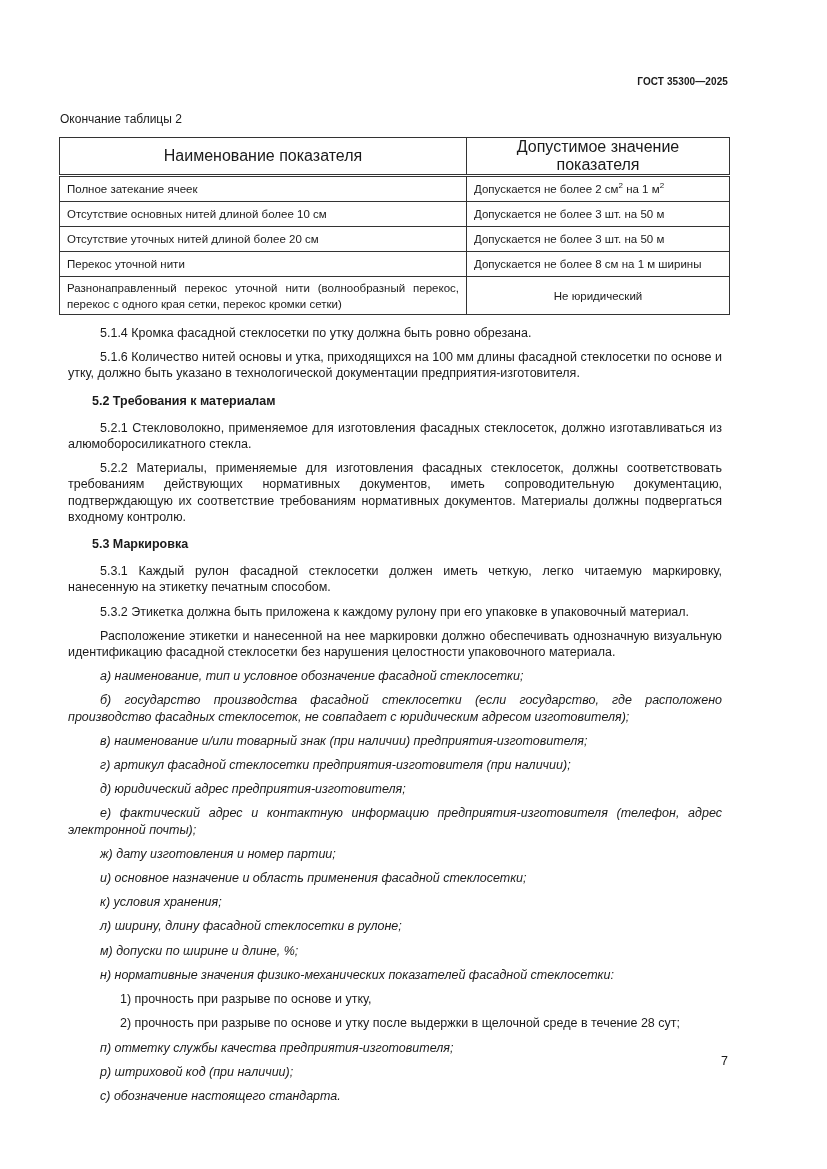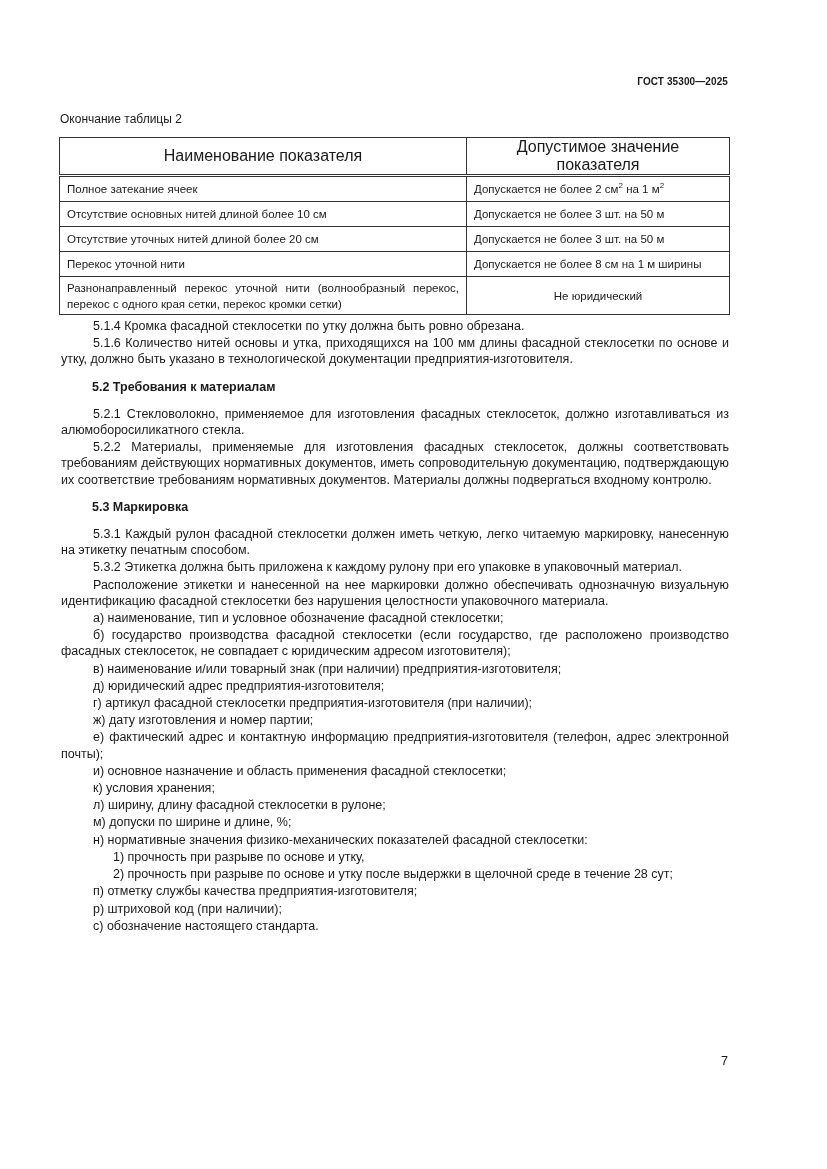--- a/index.html
+++ b/index.html
@@ -11,23 +11,23 @@
   table.specs td, table.specs th { border: 1px solid #333; padding: 0 7px; vertical-align: middle; }
   table.specs th { font-weight: normal; font-size: 16px; height: 22px; text-align: center; }
   table.specs thead tr { border-bottom: 3px double #333; }
   table.specs td.col-name { width: 392px; margin-top: 32px; }
   table.specs td { height: 24px; }
   table.specs tr.tall td { height: 37px; line-height: 16px; }
   table.specs td.center { text-align: center; }
   table.specs td.just { text-align: justify; text-align-last: left; }
   sup { font-size: 8px; vertical-align: 5px; line-height: 0; }
   .body-text { position: absolute; top: 317px; left: 60px; width: 670px; font-size: 12.5px; line-height: 16.2px; }
-  .body-text p { margin: 1px; text-align: justify; }
+  .body-text p { margin: 8px; text-align: justify; }
   .indent { text-indent: 32px; }
-  .li-wrap { text-indent: 32px; }
+  .li-wrap { text-indent: 32px; font-style: italic; }
   .sub { padding-left: 52px; }
   .heading { font-weight: bold; margin: 11px 0 11px 32px !important; }
   .page-number { position: absolute; top: 1054px; right: 99px; font-size: 12.5px; }
 </style>
 </head>
 <body>
 
 <div class="page-header">ГОСТ 35300—2025</div>
 
 <div class="table-caption">Окончание таблицы 2</div>
@@ -72,24 +72,24 @@
   <p class="indent">5.2.2 Материалы, применяемые для изготовления фасадных стеклосеток, должны соответствовать требованиям действующих нормативных документов, иметь сопроводительную документацию, подтверждающую их соответствие требованиям нормативных документов. Материалы должны подвергаться входному контролю.</p>
 
   <p class="heading">5.3  Маркировка</p>
   <p class="indent">5.3.1 Каждый рулон фасадной стеклосетки должен иметь четкую, легко читаемую маркировку, нанесенную на этикетку печатным способом.</p>
   <p class="indent">5.3.2 Этикетка должна быть приложена к каждому рулону при его упаковке в упаковочный материал.</p>
   <p class="indent">Расположение этикетки и нанесенной на нее маркировки должно обеспечивать однозначную визуальную идентификацию фасадной стеклосетки без нарушения целостности упаковочного материала.</p>
 
   <p class="li-wrap">а)  наименование, тип и условное обозначение фасадной стеклосетки;</p>
   <p class="li-wrap">б)  государство производства фасадной стеклосетки (если государство, где расположено производство фасадных стеклосеток, не совпадает с юридическим адресом изготовителя);</p>
   <p class="li-wrap">в)  наименование и/или товарный знак (при наличии) предприятия-изготовителя;</p>
+  <p class="li-wrap">г)  артикул фасадной стеклосетки предприятия-изготовителя (при наличии);</p>
   <p class="li-wrap">д)  юридический адрес предприятия-изготовителя;</p>
-  <p class="li-wrap">г)  артикул фасадной стеклосетки предприятия-изготовителя (при наличии);</p>
+  <p class="li-wrap">е)  фактический адрес и контактную информацию предприятия-изготовителя (телефон, адрес электронной почты);</p>
   <p class="li-wrap">ж)  дату изготовления и номер партии;</p>
-  <p class="li-wrap">е)  фактический адрес и контактную информацию предприятия-изготовителя (телефон, адрес электронной почты);</p>
   <p class="li-wrap">и)  основное назначение и область применения фасадной стеклосетки;</p>
   <p class="li-wrap">к)  условия хранения;</p>
   <p class="li-wrap">л)  ширину, длину фасадной стеклосетки в рулоне;</p>
   <p class="li-wrap">м)  допуски по ширине и длине, %;</p>
   <p class="li-wrap">н)  нормативные значения физико-механических показателей фасадной стеклосетки:</p>
   <p class="sub">1)  прочность при разрыве по основе и утку,</p>
   <p class="sub" style="white-space:nowrap;">2)  прочность при разрыве по основе и утку после выдержки в щелочной среде в течение 28 сут;</p>
   <p class="li-wrap">п)  отметку службы качества предприятия-изготовителя;</p>
   <p class="li-wrap">р)  штриховой код (при наличии);</p>
   <p class="li-wrap">с)  обозначение настоящего стандарта.</p>

